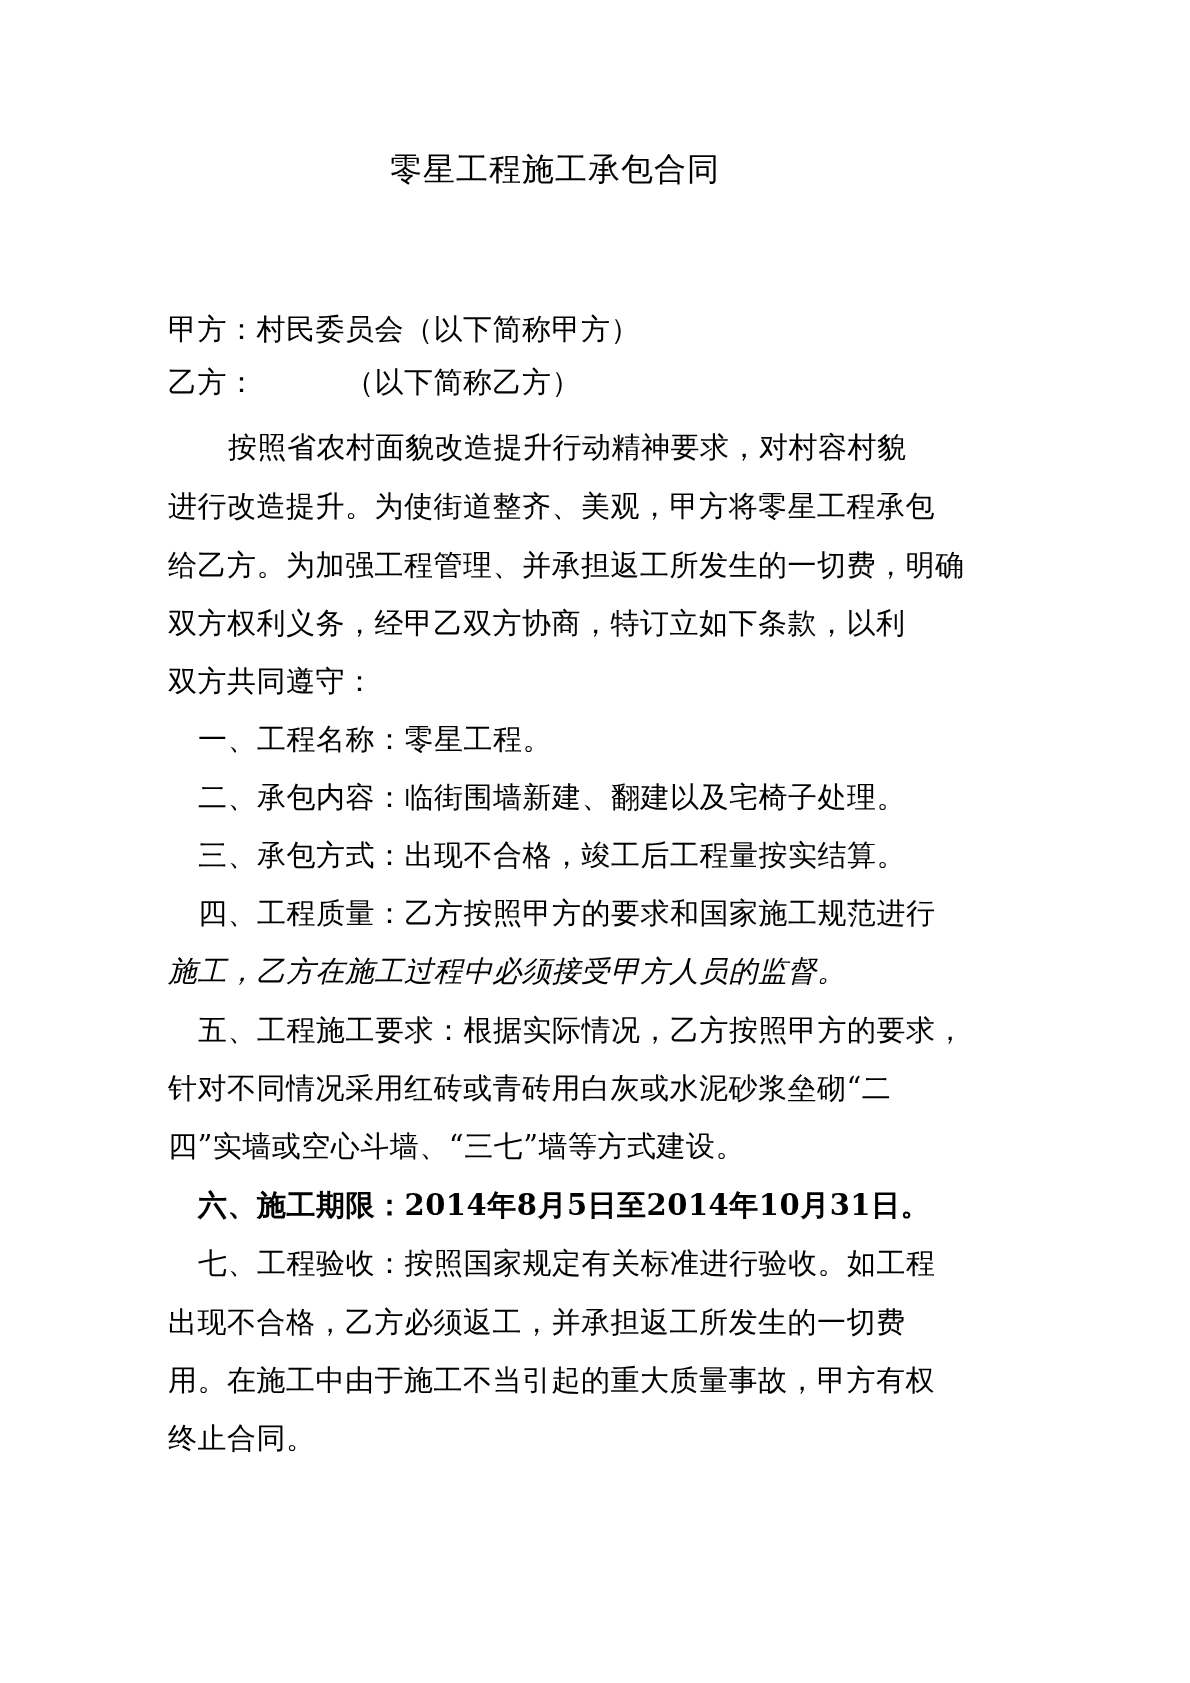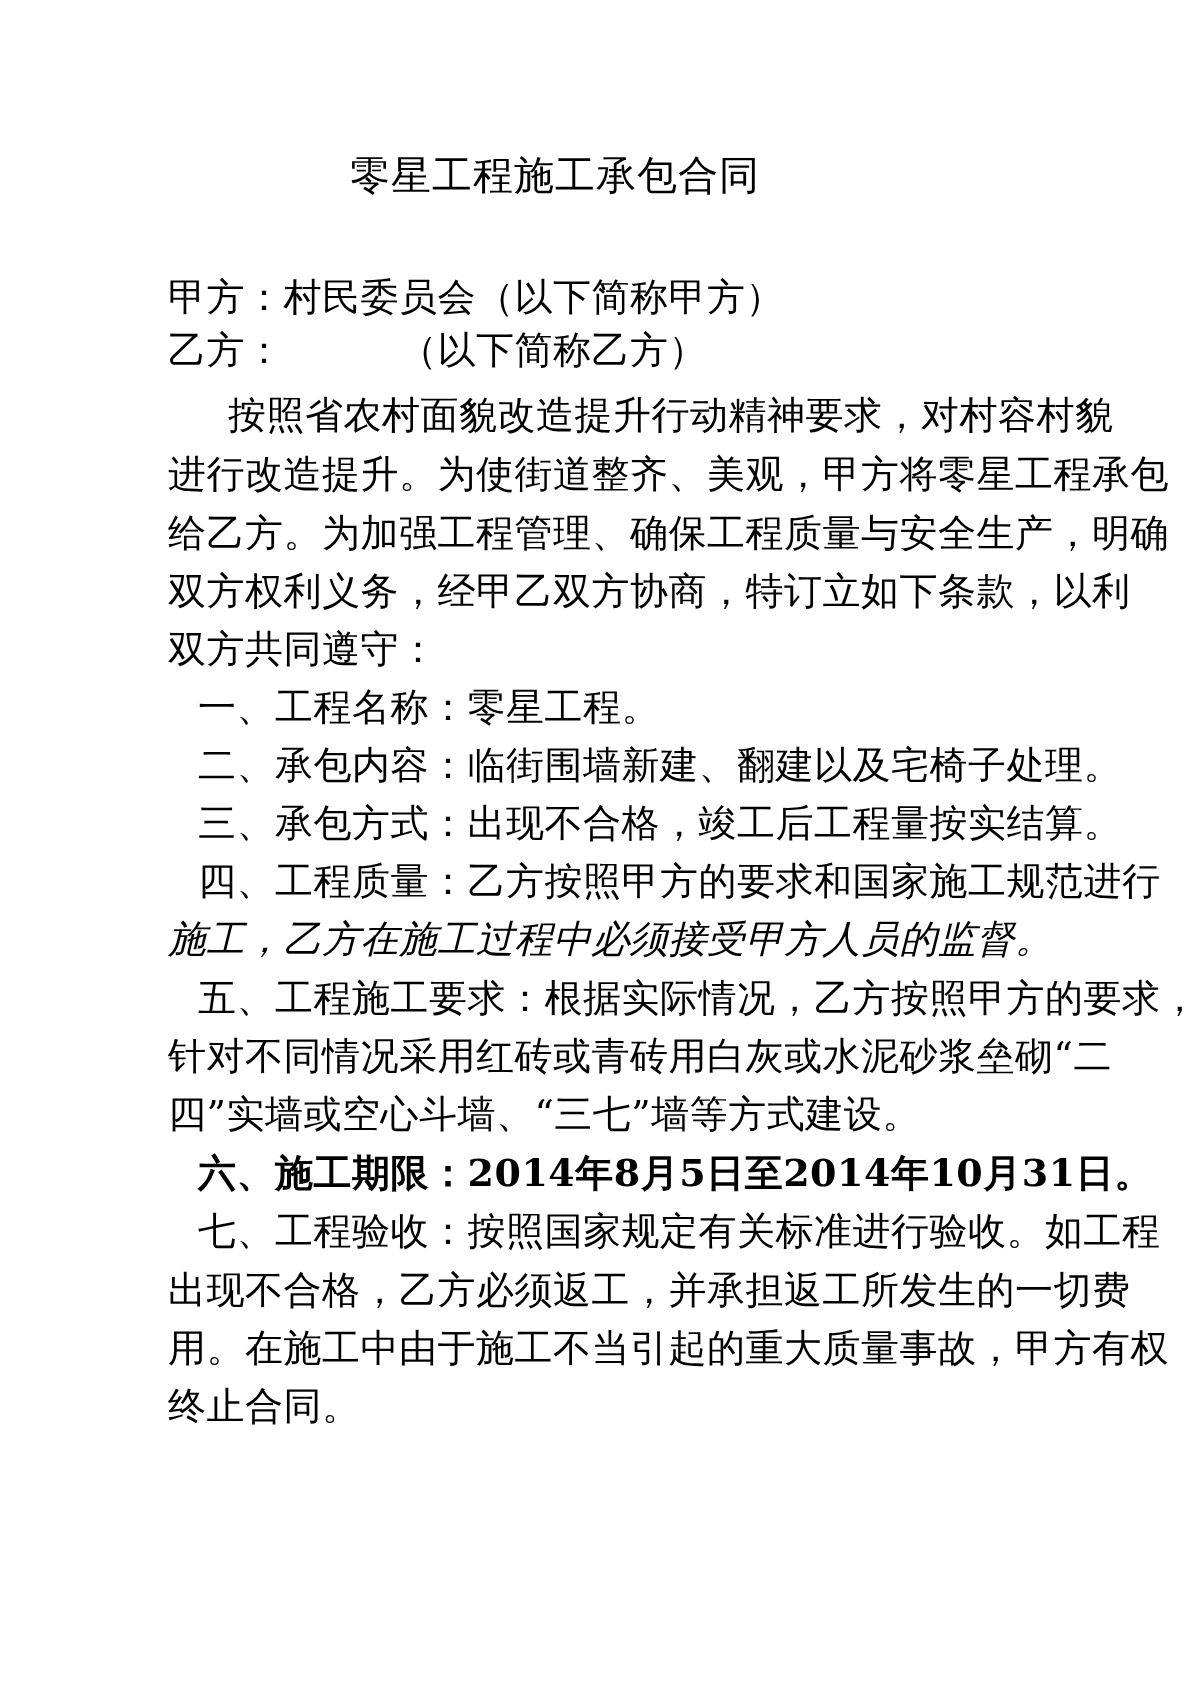--- a/index.html
+++ b/index.html
@@ -1,30 +1,30 @@
 <!DOCTYPE html>
 <html><head>
   <meta charset="utf-8">
   <style>
     html, body { margin: 0; padding: 0; background: #ffffff; }
     body { width: 1190px; height: 1683px; position: relative; overflow: hidden; color: #000; font-family: "DejaVu Serif", "Liberation Serif", serif; }
-    .title { position: absolute; top: 148px; left: 0; width: 1110px; text-align: center; font-size: 40px; letter-spacing: 1px; }
-    .line { position: absolute; left: 168px; font-size: 38px; white-space: nowrap; letter-spacing: 0.5px; }
+    .title { position: absolute; top: 148px; left: 0; width: 1110px; text-align: center; font-size: 32px; letter-spacing: 1px; }
+    .line { position: absolute; left: 168px; font-size: 29px; white-space: nowrap; letter-spacing: 0.5px; margin-top: 38px; }
   </style>
 </head>
 <body>
 
 <div>
   <div class="title">零星工程施工承包合同</div>
   <div id="body-lines">
       <div class="line" style="top: 272px; left: 168px;">甲方：村民委员会（以下简称甲方）</div>
       <div class="line" style="top: 325px; left: 168px;">乙方：　　　（以下简称乙方）</div>
       <div class="line" style="top: 390px; left: 228px;">按照省农村面貌改造提升行动精神要求，对村容村貌</div>
       <div class="line" style="top: 449px; left: 168px; text-align: right;">进行改造提升。为使街道整齐、美观，甲方将零星工程承包</div>
-      <div class="line" style="top: 508px; left: 168px;">给乙方。为加强工程管理、确保工程质量与安全生产，明确</div>
+      <div class="line" style="top: 508px; left: 168px;">给乙方。为加强工程管理、并承担返工所发生的一切费，明确</div>
       <div class="line" style="top: 566px; left: 168px;">双方权利义务，经甲乙双方协商，特订立如下条款，以利</div>
       <div class="line" style="top: 624px; left: 168px;">双方共同遵守：</div>
       <div class="line" style="top: 682px; left: 198px;">一、工程名称：零星工程。</div>
       <div class="line" style="top: 740px; left: 198px;">二、承包内容：临街围墙新建、翻建以及宅椅子处理。</div>
       <div class="line" style="top: 798px; left: 198px;">三、承包方式：出现不合格，竣工后工程量按实结算。</div>
       <div class="line" style="top: 856px; left: 198px;">四、工程质量：乙方按照甲方的要求和国家施工规范进行</div>
       <div class="line" style="top: 914px; left: 168px; font-style: italic;">施工，乙方在施工过程中必须接受甲方人员的监督。</div>
       <div class="line" style="top: 973px; left: 198px;">五、工程施工要求：根据实际情况，乙方按照甲方的要求，</div>
       <div class="line" style="top: 1031px; left: 168px;">针对不同情况采用红砖或青砖用白灰或水泥砂浆垒砌“二</div>
       <div class="line" style="top: 1089px; left: 168px;">四”实墙或空心斗墙、“三七”墙等方式建设。</div>

